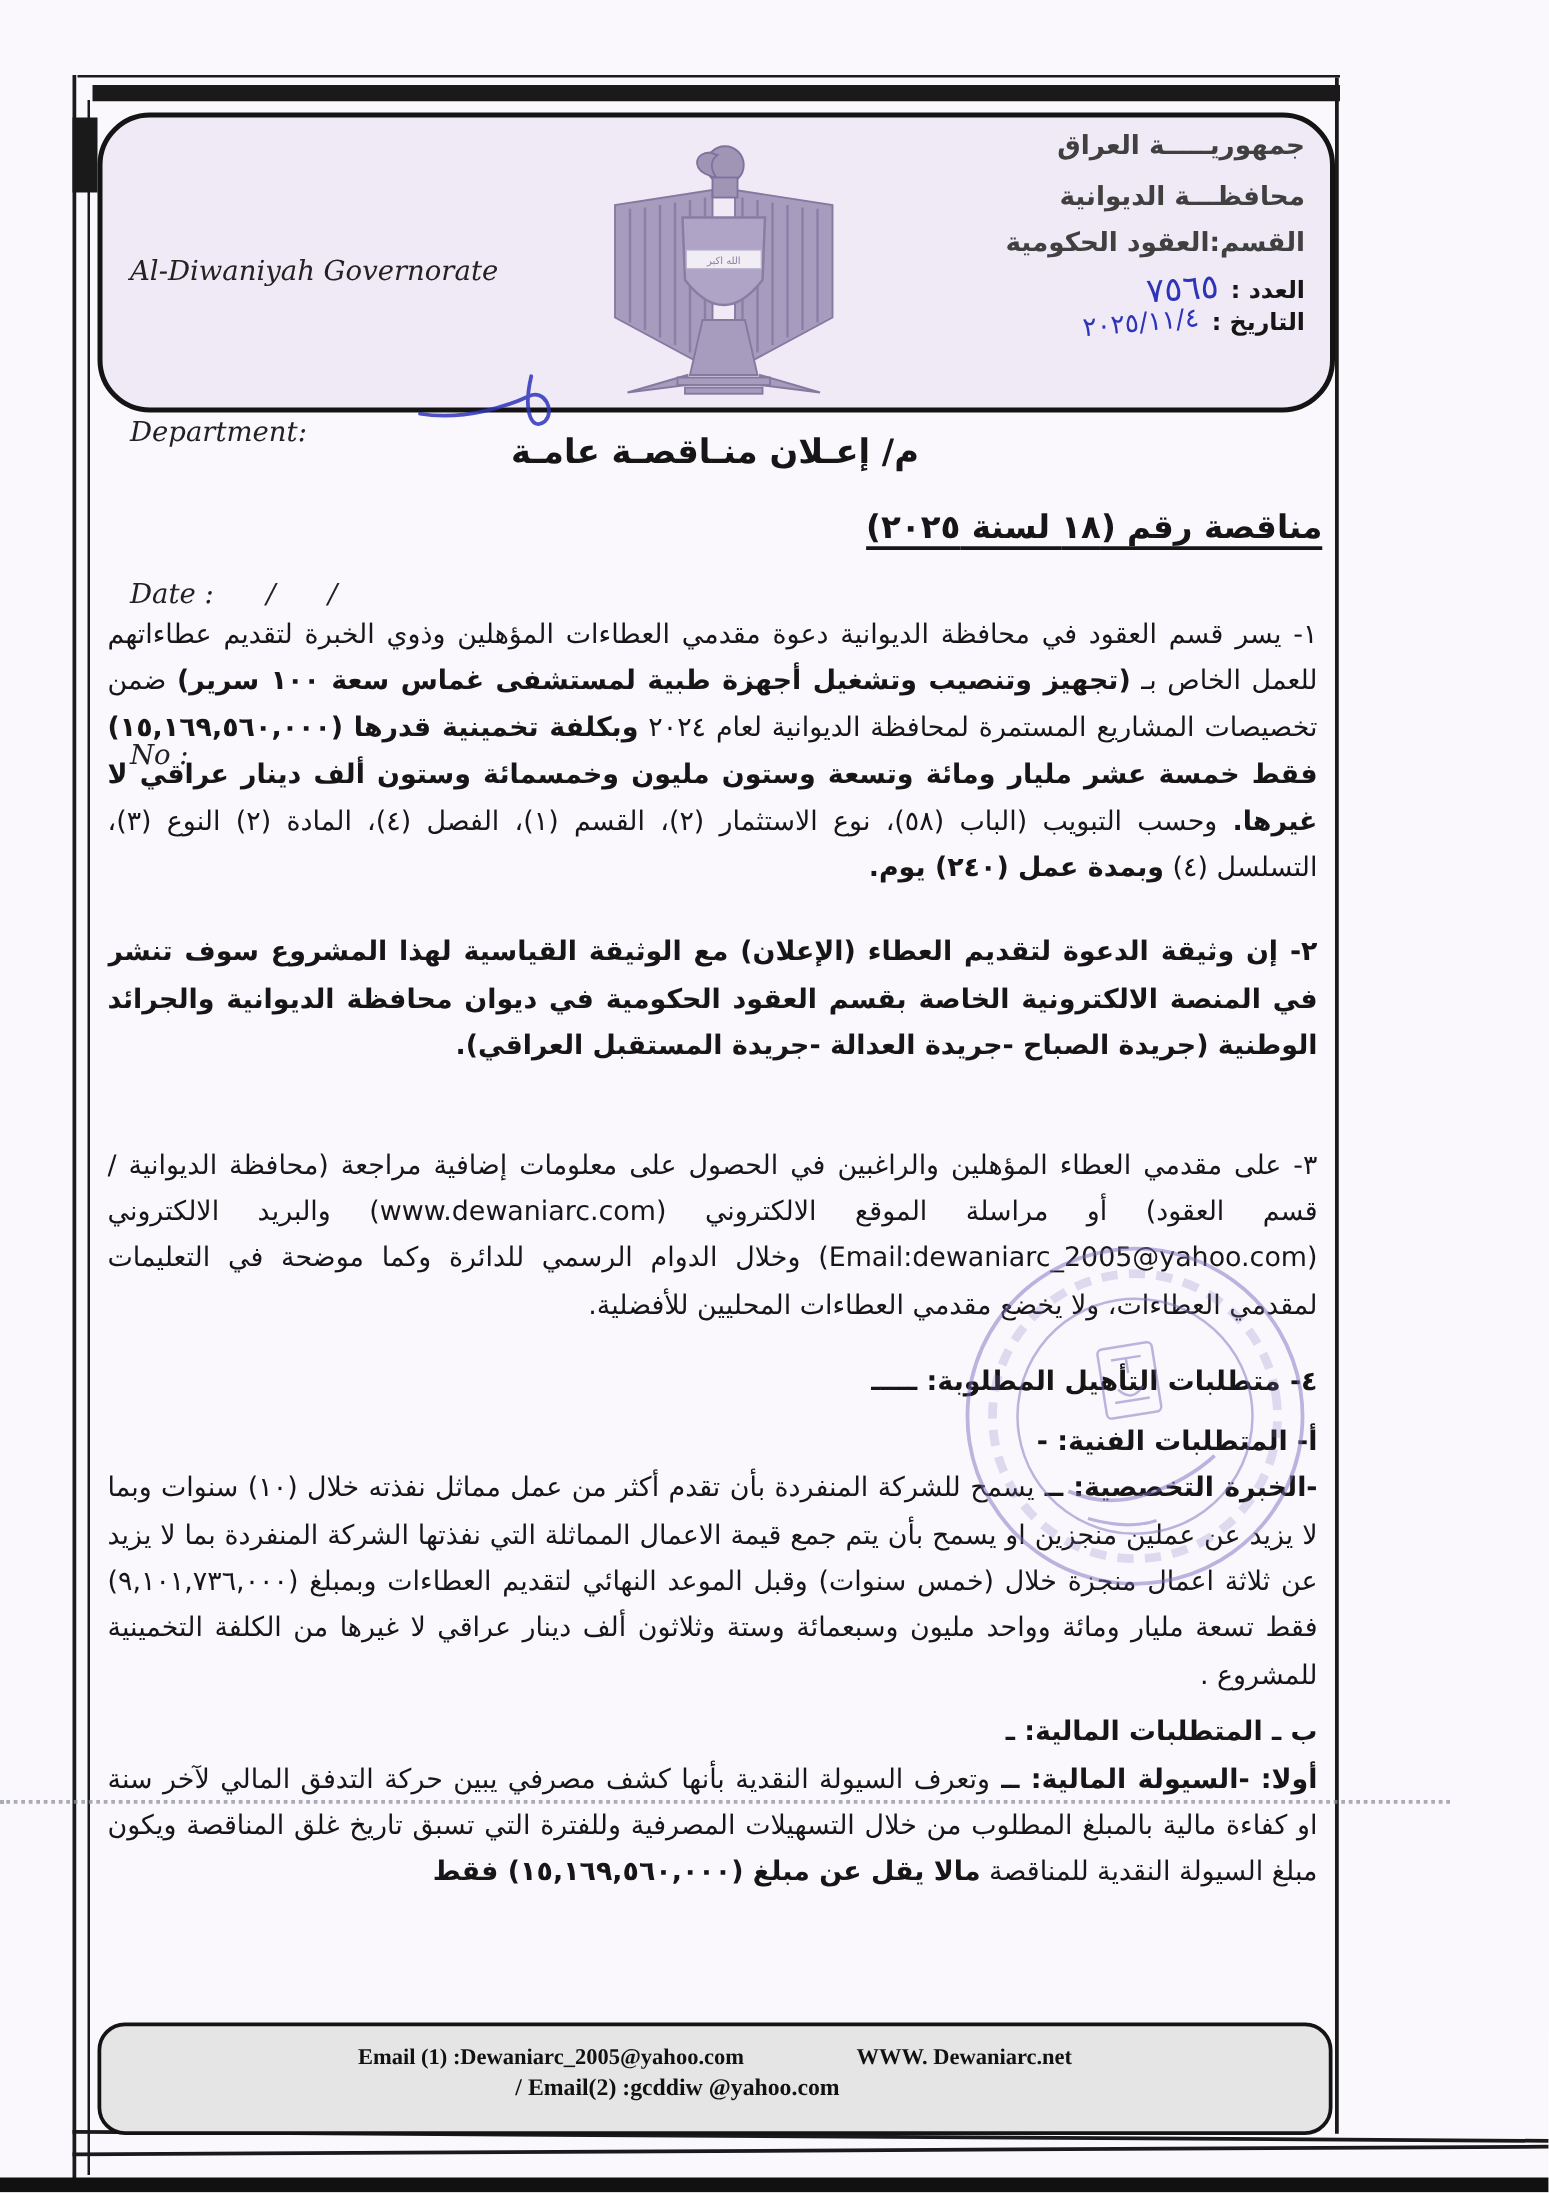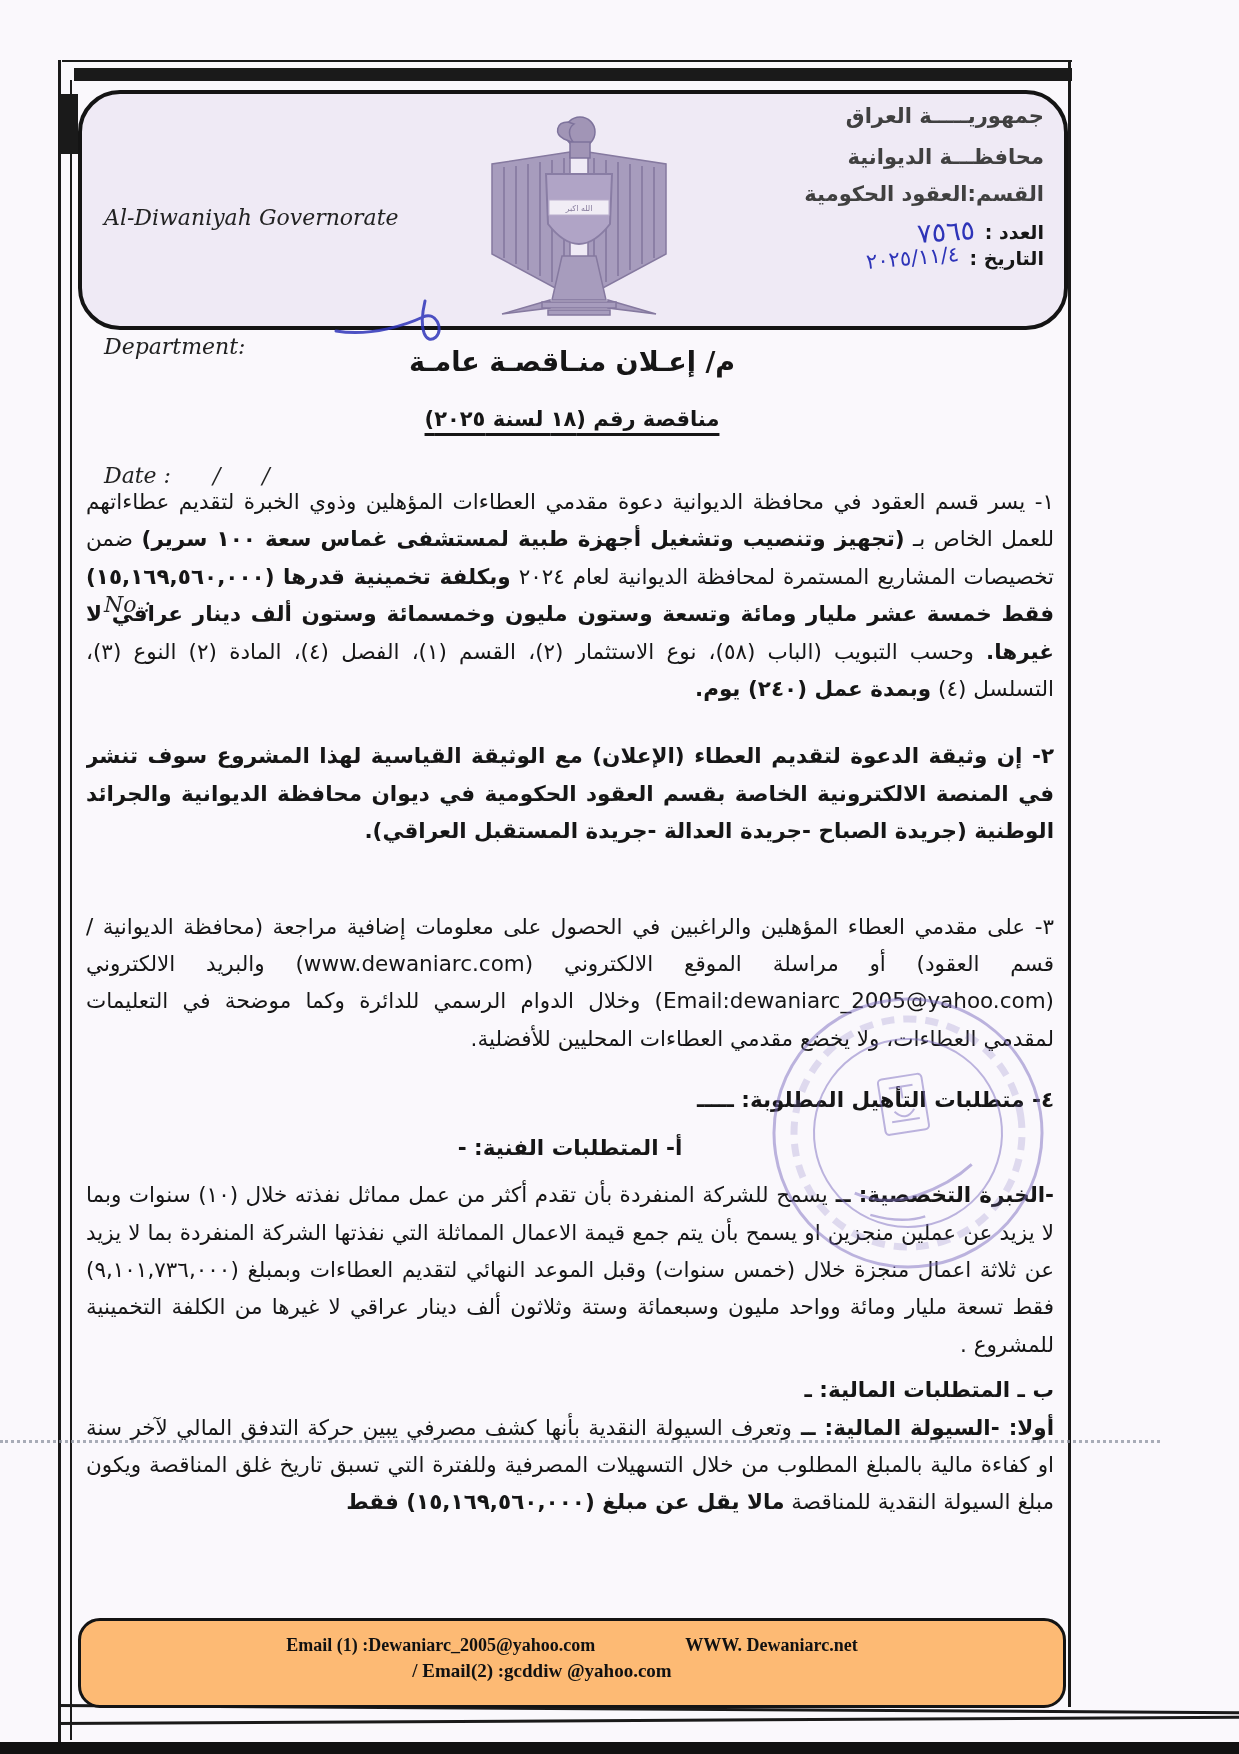--- a/index.html
+++ b/index.html
@@ -37,42 +37,42 @@
   .emblem{position:absolute;left:402px;top:12px;opacity:.88;}
   .signature{position:absolute;left:330px;top:293px;}
   
   .content{
     position:absolute;left:86px;top:346px;width:972px;height:1268px;
     direction:rtl;overflow:hidden;
   }
   .doc-title{text-align:center;font-size:27px;font-weight:bold;
     text-decoration-thickness:2.5px;text-underline-offset:7px;
     margin:0 0 30px 0;}
-  .doc-subtitle{text-align:center;font-size:21px;font-weight:bold;
+  .doc-subtitle{text-align:right;font-size:26px;font-weight:bold;
     text-decoration:underline;text-decoration-thickness:2.5px;text-underline-offset:7px;
     margin:0 0 52px 0;}
   .para{font-size:21.5px;line-height:1.74;text-align:justify;margin:0;
     padding-right:4px;}
   .para .b{font-weight:bold;}
   .para .u{text-decoration-thickness:2px;text-underline-offset:5px;}
   .p1{margin-bottom:30px;}
   .p2{margin-bottom:58px;}
   .p3{margin-bottom:24px;}
   .h4{margin-bottom:10px;text-align:right;}
-  .ha{margin-bottom:10px;text-align:center;}
+  .ha{text-align:right;}
   .exp{margin-bottom:8px;}
   .hb{text-align:right;}
   .dotted-sep{position:absolute;left:0;top:1440px;width:1160px;height:0;
     border-top:3px dotted #8d93a0;opacity:.75;}
   
   .stamp{position:absolute;left:718px;top:988px;pointer-events:none;}
   
   .footer-box{
     position:absolute;left:78px;top:1618px;width:982px;height:84px;
-    border:3px solid #141414;border-radius:22px;background:#fdba74;
+    border:3px solid #141414;border-radius:22px;background:#e5e5e5;
     font-family:"Liberation Serif",serif;font-weight:bold;color:#111;
   }
   .footer-line1{display:flex;justify-content:center;gap:90px;font-size:18px;margin-top:14px;direction:ltr;}
   .footer-line2{text-align:center;font-size:19px;margin-top:4px;direction:ltr;transform:translateX(-30px);}
 </style>
 </head>
 <body>
 
 <div class="page">
 

